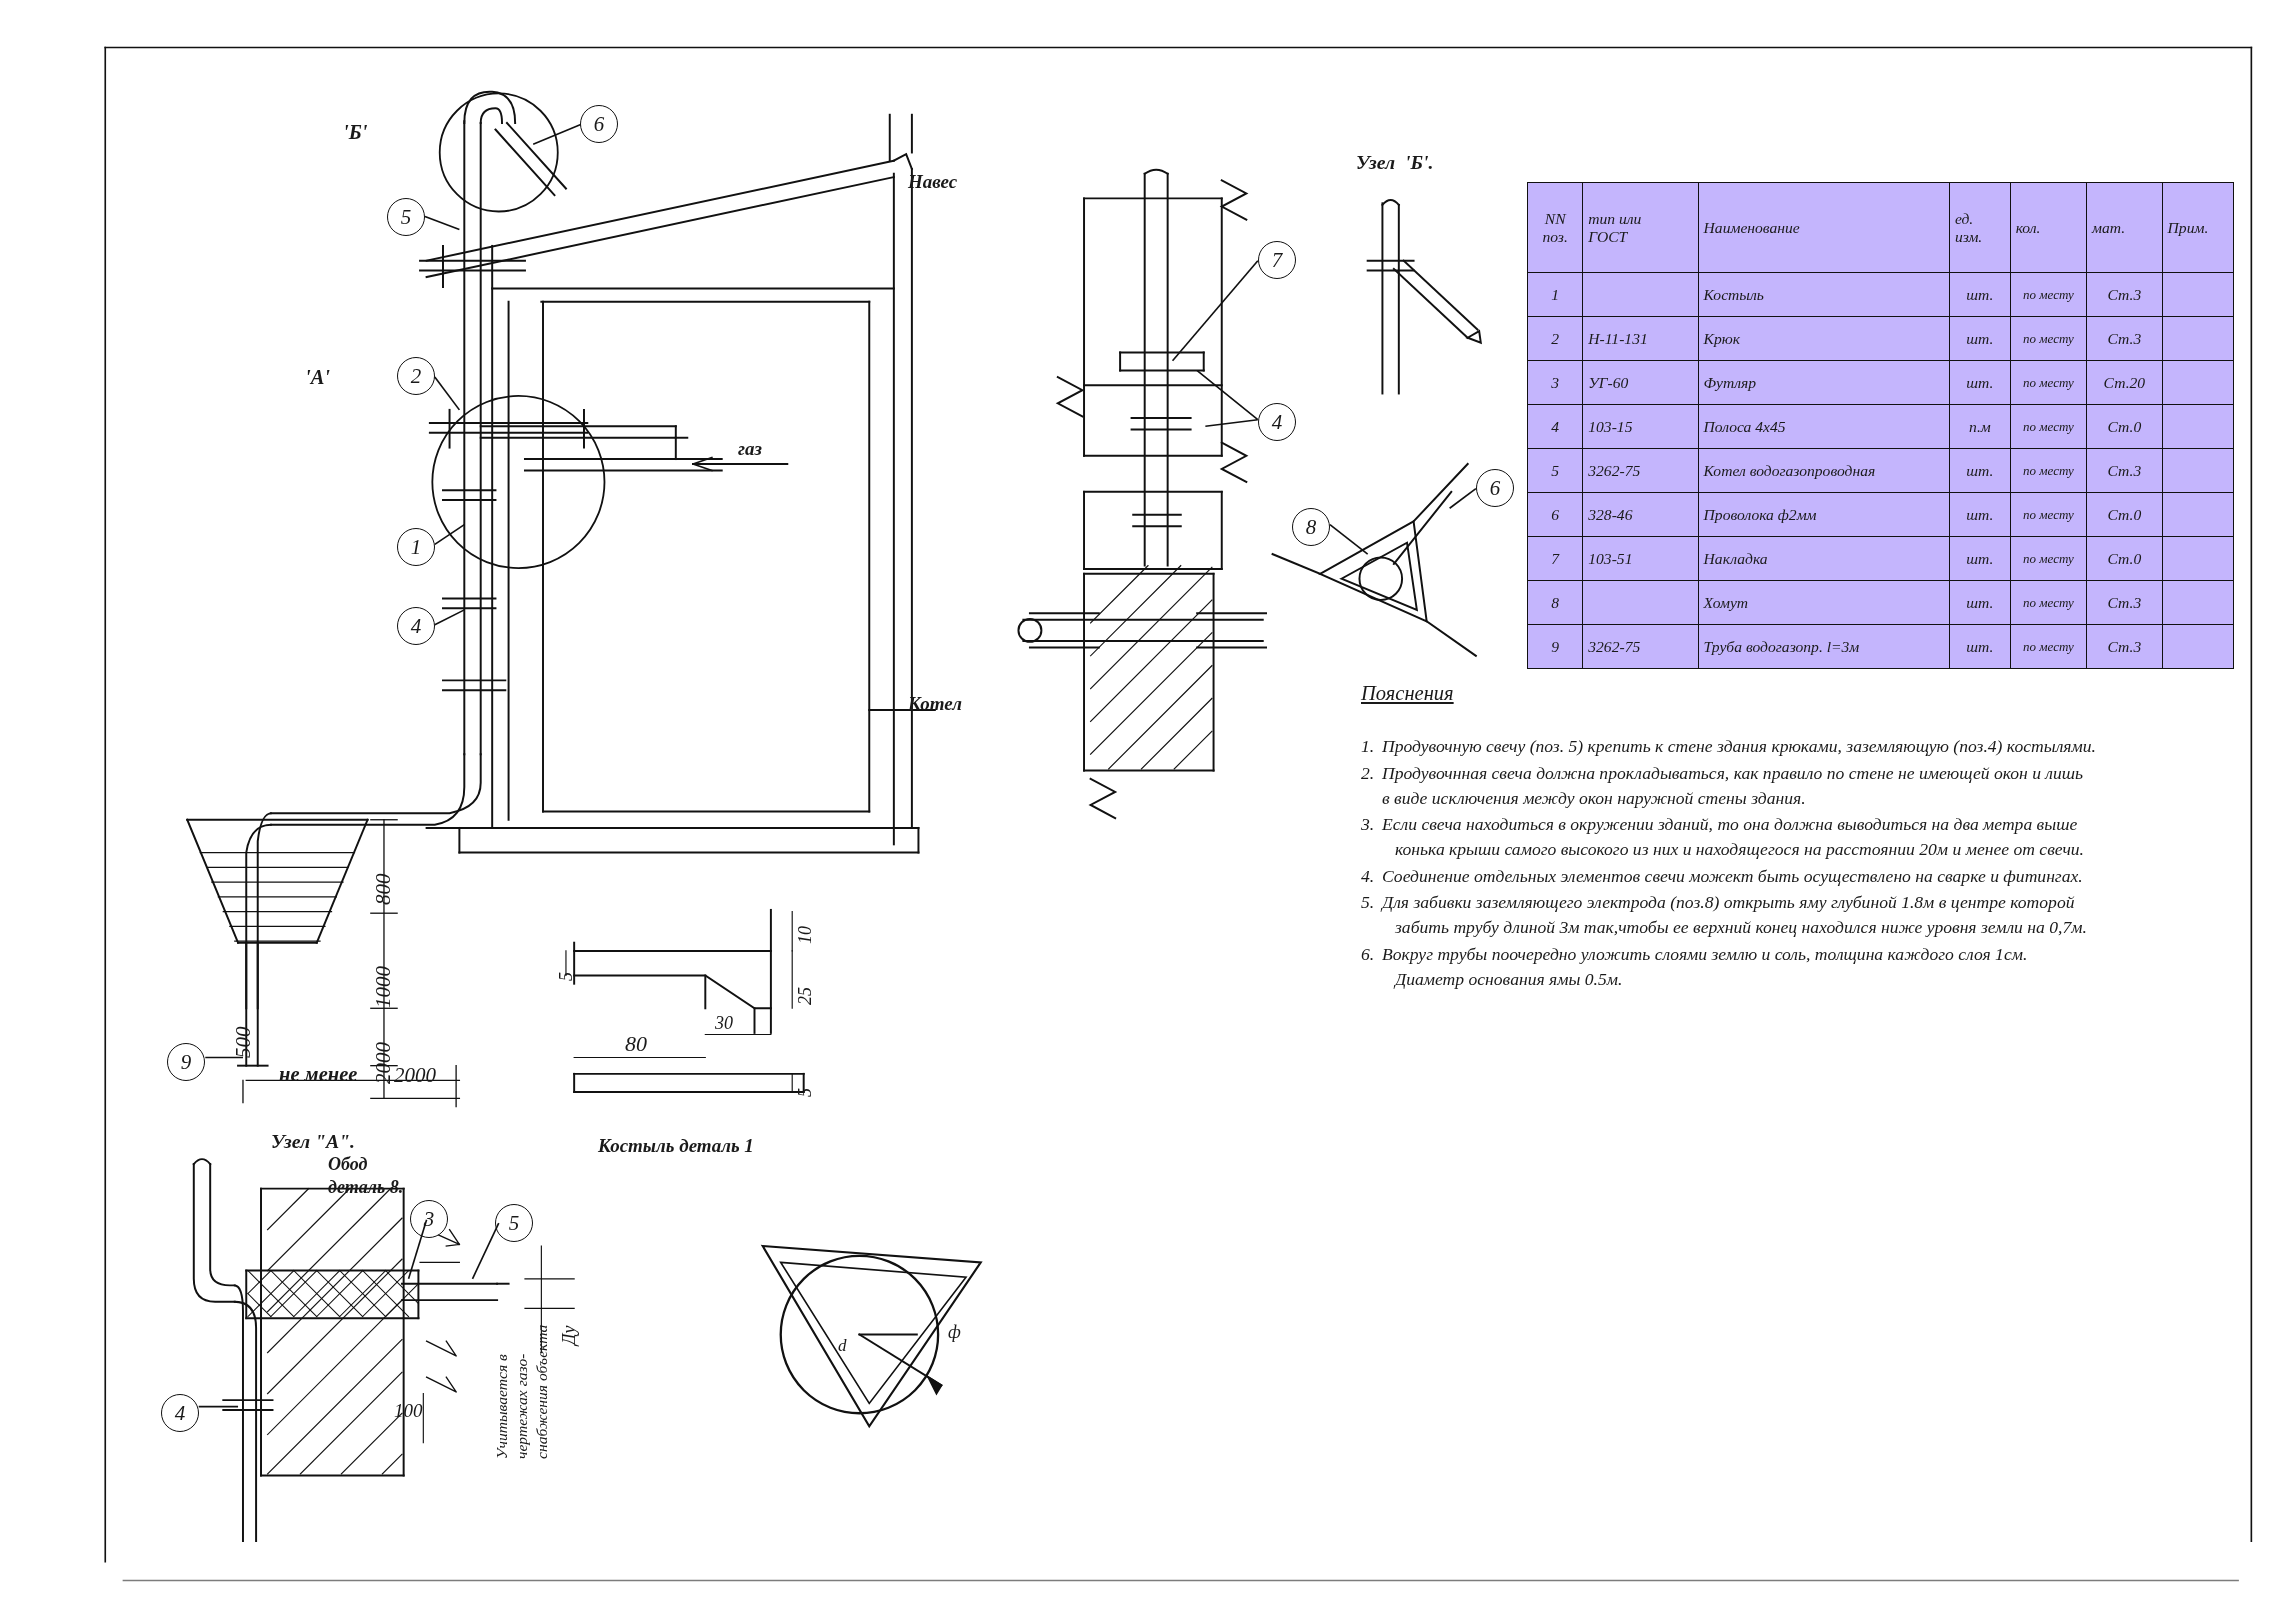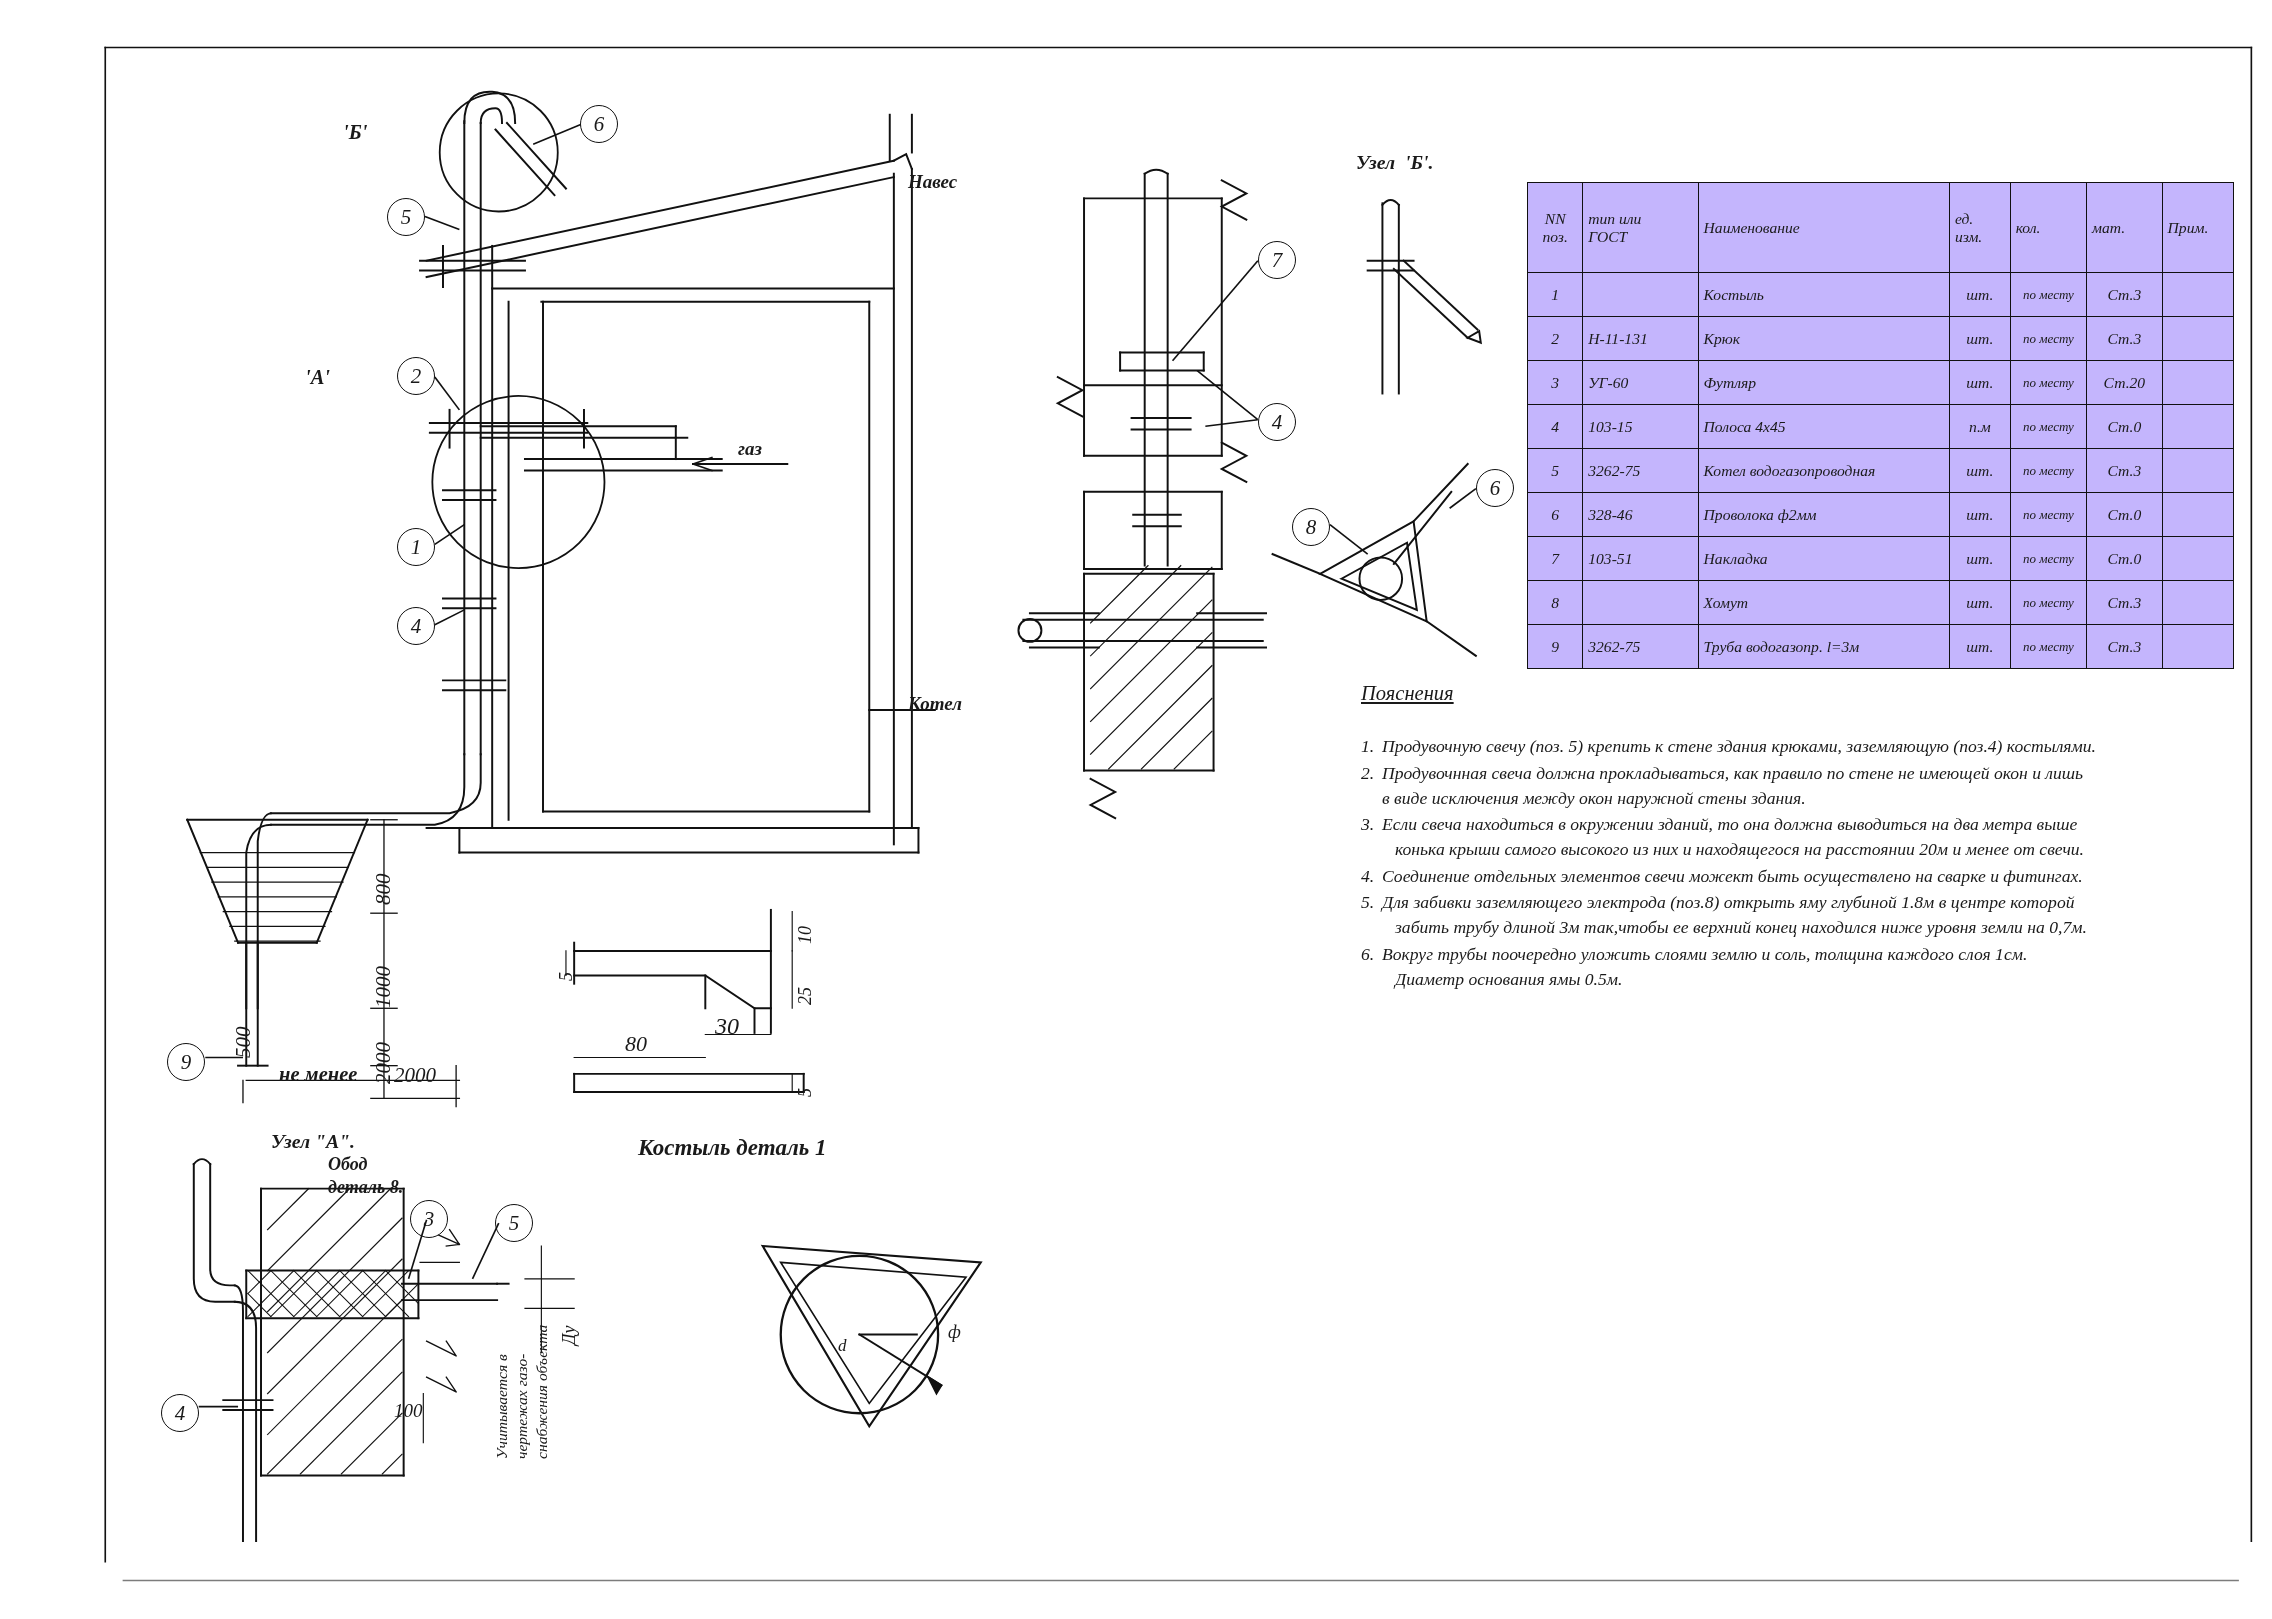--- a/index.html
+++ b/index.html
@@ -372,39 +372,39 @@
 
   <span class="lbl b" style="left:343px; top:121px; font-size:20.5px;">'Б'</span>
   <span class="lbl b" style="left:305px; top:366px; font-size:20.5px;">'А'</span>
   <span class="lbl b" style="left:1356px; top:151px; font-size:19.7px;">Узел  'Б'.</span>
   <span class="lbl b" style="left:271px; top:1130px; font-size:19.7px;">Узел "А".</span>
   <span class="lbl b" style="left:908px; top:171px; font-size:19px;">Навес</span>
   <span class="lbl b" style="left:738px; top:438px; font-size:19px;">газ</span>
   <span class="lbl b" style="left:908px; top:693px; font-size:19px;">Котел</span>
   <span class="lbl b" style="left:328px; top:1153px; font-size:18px; line-height:1.3;"><span>Обод
 деталь 8.</span></span>
-  <span class="lbl b" style="left:598px; top:1135px; font-size:23px;margin-left:40px;">Костыль деталь 1</span>
+  <span class="lbl b" style="left:598px; top:1135px; font-size:19px;">Костыль деталь 1</span>
   <span class="lbl b" style="left:279px; top:1063px; font-size:20.5px;">не менее</span>
   <span class="lbl" style="left:838px; top:1336px; font-size:17px;">d</span>
   <span class="lbl" style="left:948px; top:1322px; font-size:18px;">ф</span>
 
   <div class="vert" style="left:492px; top:1459px; font-size:15.6px; line-height:1.28;"><span>Учитывается в
 чертежах газо-
 снабжения объекта</span></div>
   <div class="vert" style="left:559px; top:1345px; font-size:18px;">Ду</div>
 
   <div class="vert" style="left:371px; top:905px; font-size:21px;">800</div>
   <div class="vert" style="left:371px; top:1008px; font-size:21px;">1000</div>
   <div class="vert" style="left:231px; top:1058px; font-size:21px;">500</div>
   <div class="vert" style="left:371px; top:1084px; font-size:21px;">2000</div>
   <span class="lbl" style="left:394px; top:1063px; font-size:21px;">2000</span>
 
   <div class="vert" style="left:795px; top:944px; font-size:18px;">10</div>
   <div class="vert" style="left:795px; top:1005px; font-size:18px;">25</div>
-  <span class="lbl" style="left:715px; top:1013px; font-size:24px;">30</span>
+  <span class="lbl" style="left:715px; top:1013px; font-size:18px;">30</span>
   <span class="lbl" style="left:625px; top:1031px; font-size:22px;">80</span>
   <div class="vert" style="left:556px; top:981px; font-size:18px;">5</div>
   <div class="vert" style="left:795px; top:1097px; font-size:18px;">5</div>
 
   <span class="lbl" style="left:394px; top:1400px; font-size:19px;">100</span>
 
   <div class="bub" style="left:580px; top:105px;">6</div>
   <div class="bub" style="left:387px; top:198px;">5</div>
   <div class="bub" style="left:397px; top:357px;">2</div>
   <div class="bub" style="left:397px; top:528px;">1</div>

